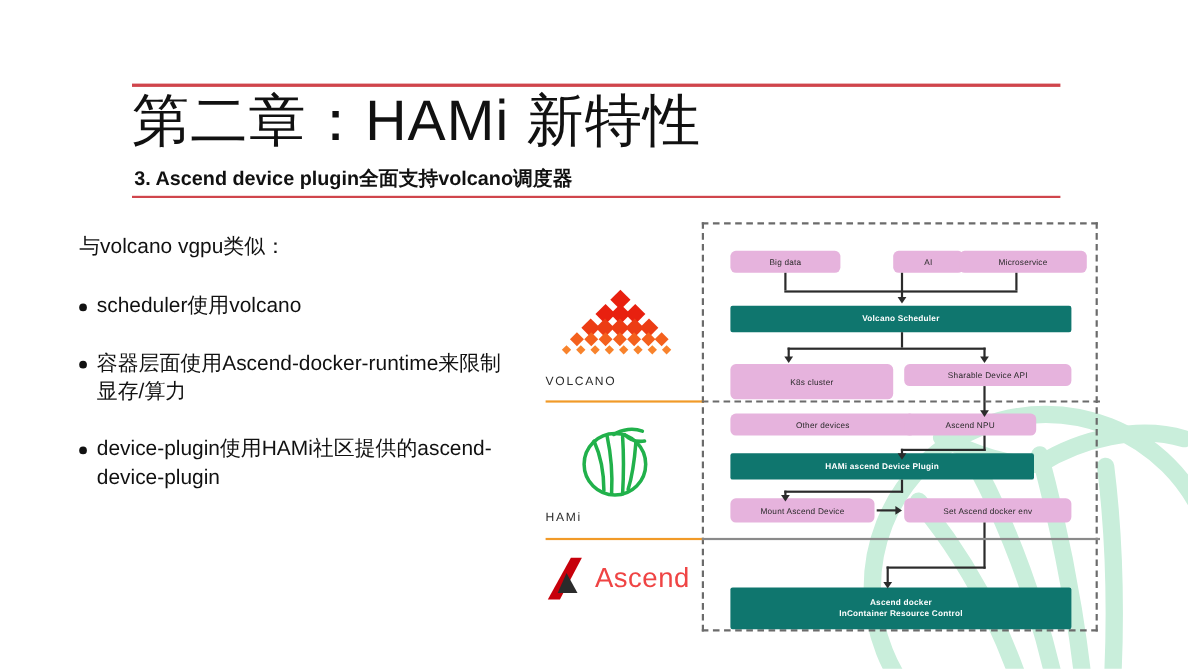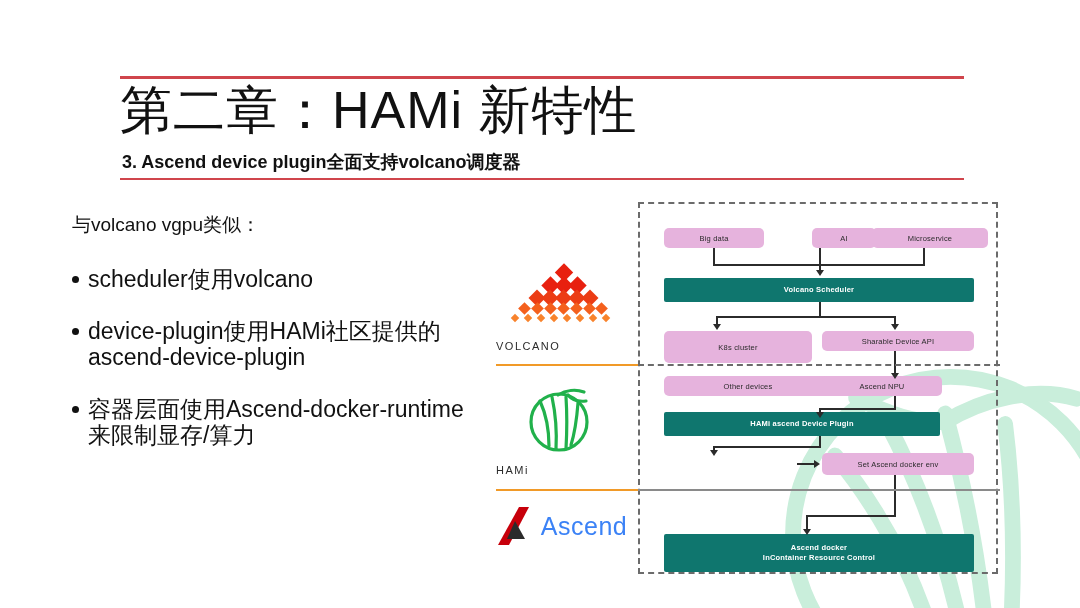--- a/index.html
+++ b/index.html
@@ -36,21 +36,21 @@
   }
 
   
   #left-col{ position:absolute; left:72px; top:212px; width:400px; z-index:2; }
   .lead{ font-size:19px; line-height:26px; margin-bottom:28px; }
   .bullet-row{ display:flex; align-items:flex-start; margin-bottom:26px; }
   .bullet-dot{
     flex:0 0 auto; width:7px; height:7px; border-radius:50%;
     background:#111; margin:10px 9px 0 0;
   }
-  .bullet-text{ font-size:23px; line-height:26px; }
+  .bullet-text{ font-size:19px; line-height:26px; }
 
   
   #diagram{
     position:absolute; left:638px; top:202px; width:360px; height:372px;
     border:2px dashed #6b6b6b; z-index:2;
   }
   .node{
     position:absolute; display:flex; align-items:center; justify-content:center;
     text-align:center; font-size:7.5px; letter-spacing:.2px;
   }
@@ -90,21 +90,21 @@
     background:#f19a28; z-index:3;
   }
 
   
   .logo-wrap{ position:absolute; z-index:2; }
   #logo-volcano{ left:496px; top:262px; width:130px; height:96px; }
   #logo-hami{   left:496px; top:386px; width:130px; height:96px; }
   #logo-ascend{ left:486px; top:503px; width:150px; height:46px;
                 display:flex; align-items:center; justify-content:center; }
   .logo-caption{ font-size:11px; letter-spacing:1.5px; color:#2b2b2b; margin-top:2px; }
-  #ascend-word{ font-size:25px; color:#3b82f6; letter-spacing:.5px; margin-left:6px; }
+  #ascend-word{ font-size:25px; color:#ef4444; letter-spacing:.5px; margin-left:6px; }
 </style>
 </head>
 <body>
 
 <svg id="watermark" viewBox="0 0 400 400">
   <g fill="none" stroke="#c9eedb" stroke-width="15" stroke-linecap="round">
     <circle cx="210" cy="225" r="150"></circle>
     <path d="M100 150 C 150 210, 190 290, 205 375"></path>
     <path d="M150 120 C 190 195, 220 290, 230 378"></path>
     <path d="M205 110 C 228 195, 245 292, 248 378"></path>
@@ -121,25 +121,25 @@
 
 <div id="left-col">
   <div class="lead">与volcano vgpu类似：</div>
 
   <div class="bullet-row">
     <span class="bullet-dot"></span>
     <span class="bullet-text">scheduler使用volcano</span>
   </div>
   <div class="bullet-row">
     <span class="bullet-dot"></span>
-    <span class="bullet-text">device-plugin使用HAMi社区提供的ascend-device-plugin</span>
+    <span class="bullet-text">容器层面使用Ascend-docker-runtime来限制显存/算力</span>
   </div>
   <div class="bullet-row">
     <span class="bullet-dot"></span>
-    <span class="bullet-text">容器层面使用Ascend-docker-runtime来限制显存/算力</span>
+    <span class="bullet-text">device-plugin使用HAMi社区提供的ascend-device-plugin</span>
   </div>
 </div>
 
 <div class="logo-wrap" id="logo-volcano">
   <svg width="130" height="72" viewBox="0 0 130 72">
     <g>
       <rect x="61.5" y="4" width="13" height="13" transform="rotate(45 68 10.5)" fill="#e8200f"></rect>
       <rect x="48" y="17" width="13" height="13" transform="rotate(45 54.5 23.5)" fill="#e8200f"></rect>
       <rect x="61.5" y="17" width="13" height="13" transform="rotate(45 68 23.5)" fill="#e8200f"></rect>
       <rect x="75" y="17" width="13" height="13" transform="rotate(45 81.5 23.5)" fill="#e8200f"></rect>
@@ -249,20 +249,23 @@
 
   <div class="node n-purple" style="left:24px; top:208px; width:276px; height:24px;">
     <span>HAMi ascend Device Plugin</span>
   </div>
 
   <div class="ln lnv" style="left:179px; top:232px; height:12px;"></div>
   <div class="ln lnh" style="left:73px;  top:242px; width:108px;"></div>
   <div class="ln lnv" style="left:73px;  top:242px; height:6px;"></div>
   <div class="arw" style="left:70px; top:246px;"></div>
 
+  <div class="node n-pink" style="left:24px; top:249px; width:131px; height:22px;">
+    <span>Mount Ascend Device</span>
+  </div>
   <div class="node n-pink" style="left:182px; top:249px; width:152px; height:22px;justify-content:center;">
     <span>Set Ascend docker env</span>
   </div>
   <div class="ln lnh" style="left:157px; top:259px; width:18px;"></div>
   <div class="arw-r" style="left:174px; top:256px;"></div>
 
   <div class="ln lnv" style="left:254px; top:271px; height:42px;"></div>
   <div class="ln lnh" style="left:166px; top:311px; width:90px;"></div>
   <div class="ln lnv" style="left:166px; top:311px; height:16px;"></div>
   <div class="arw" style="left:163px; top:325px;"></div>

